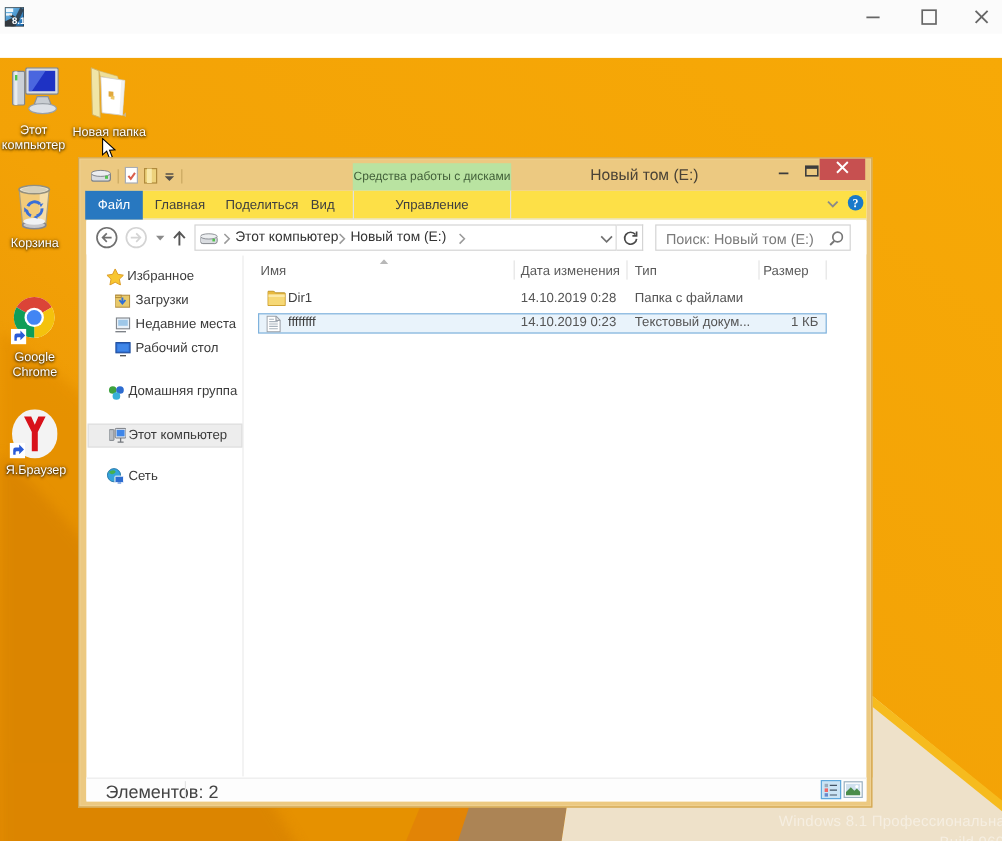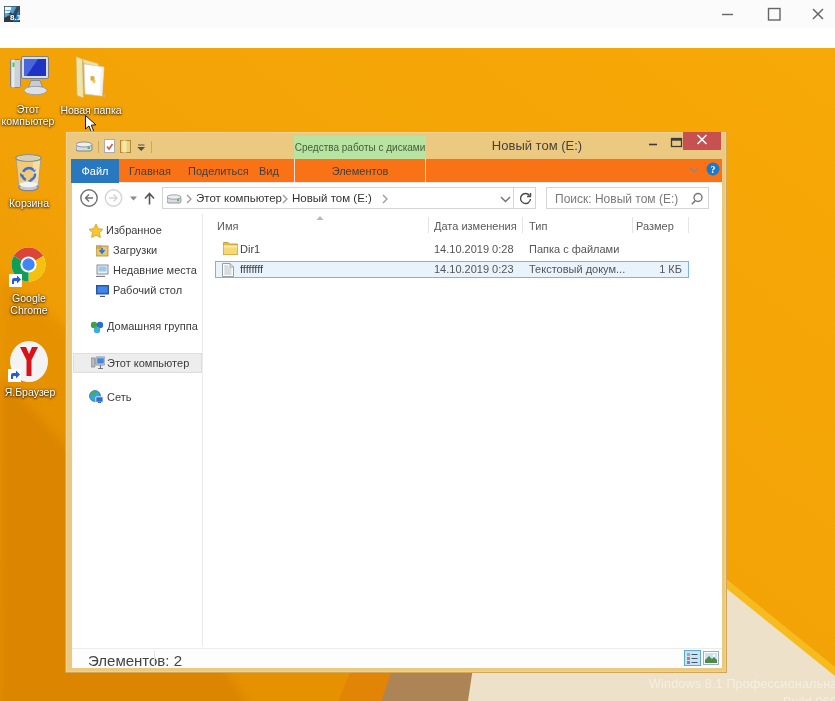--- a/index.html
+++ b/index.html
@@ -5,21 +5,21 @@
 * { margin:0; padding:0; box-sizing:border-box; }
 html,body { width:835px; height:701px; overflow:hidden; font-family:"Liberation Sans",sans-serif; }
 .abs { position:absolute; }
 #vbtitle { position:absolute; left:0; top:0; width:835px; height:28px; background:#fbfbfb; }
 #vbtitle .txt { position:absolute; left:24px; top:7px; font-size:12px; color:#4e4e4e; }
 #screen { position:absolute; left:0; top:28px; width:835px; height:673px; overflow:hidden;margin-top:20px; }
 .dlabel { position:absolute; color:#fff; font-size:10.5px; text-align:center; text-shadow:0 1px 2px rgba(0,0,0,0.85), 0 0 3px rgba(0,0,0,0.6); line-height:11.5px; }
 #win { position:absolute; left:65px; top:83px; width:662px; height:542px; background:#ecc981; border:1px solid #d3a753; box-shadow:0 0 0 1px rgba(255,255,255,0.15) inset; }
 #winbody { position:absolute; left:6px; top:27px; width:650px; height:509px; background:#fff; }
 .tabtxt { position:absolute; top:6px; font-size:11px; color:#3f3f3f; }
-#ribbonrow { position:absolute; left:0; top:0; width:650px; height:24px; background:#f97316; border-bottom:1px solid #e7e7e7; }
+#ribbonrow { position:absolute; left:0; top:0; width:650px; height:24px; background:#fde047; border-bottom:1px solid #e7e7e7; }
 #filetab { position:absolute; left:-1px; top:0; width:48px; height:24px; background:#2878c0; color:#fff; font-size:11px; text-align:center; line-height:24px; }
 #addrrow { position:absolute; left:0; top:25px; width:650px; height:28px; background:#fff; }
 .navitem { position:absolute; font-size:11px; color:#3b3b3b; white-space:nowrap; }
 .hdrtxt { position:absolute; font-size:11px; color:#5a5a5a; white-space:nowrap; }
 .celltxt { position:absolute; font-size:11px; color:#3f3f3f; white-space:nowrap; }
 .sep { position:absolute; width:1px; background:#e4e4e4; }
 #statusbar { position:absolute; left:0; top:489px; width:650px; height:19px; background:#fdfdfd; border-top:1px solid #ececec; }
 .wm { position:absolute; color:rgba(255,255,255,0.45); font-size:12.5px; letter-spacing:0.2px; white-space:nowrap; }
 #taskbar { position:absolute; left:0; top:662px; width:835px; height:11px; background:rgba(130,112,72,0.5); }
 </style>
@@ -182,21 +182,21 @@
     <div class="abs" style="left:228px;top:4px;width:132px;height:23px;background:#b9e3a1;font-size:10px;color:#42603a;text-align:center;line-height:24px;white-space:nowrap;">Средства работы с дисками</div>
 
     <div id="winbody">
 
       <div id="ribbonrow">
         <div id="filetab">Файл</div>
         <div class="tabtxt" style="left:57px;">Главная</div>
         <div class="tabtxt" style="left:116px;">Поделиться</div>
         <div class="tabtxt" style="left:187px;">Вид</div>
         <div class="abs" style="left:222px;top:0;width:132px;height:24px;border-left:1px solid #e0e0e0;border-right:1px solid #e0e0e0;"></div>
-        <div class="tabtxt" style="left:254px;width:68px;text-align:center;">Элементов</div>
+        <div class="tabtxt" style="left:254px;width:68px;text-align:center;">Управление</div>
         <svg class="abs" style="left:616px;top:6px" width="12" height="12">
             <path d="M2,3 l4,4 l4,-4" fill="none" stroke="#8a8a8a" stroke-width="1.5"></path>
           </svg>
         <svg class="abs" style="left:634px;top:3px" width="14" height="14">
           <circle cx="7" cy="7" r="6.5" fill="#1979ca"></circle>
           <text x="7" y="10.5" text-anchor="middle" font-size="10" font-weight="bold" fill="#fff" font-family="Liberation Serif">?</text>
         </svg>
       </div>
 
       <div id="addrrow">

